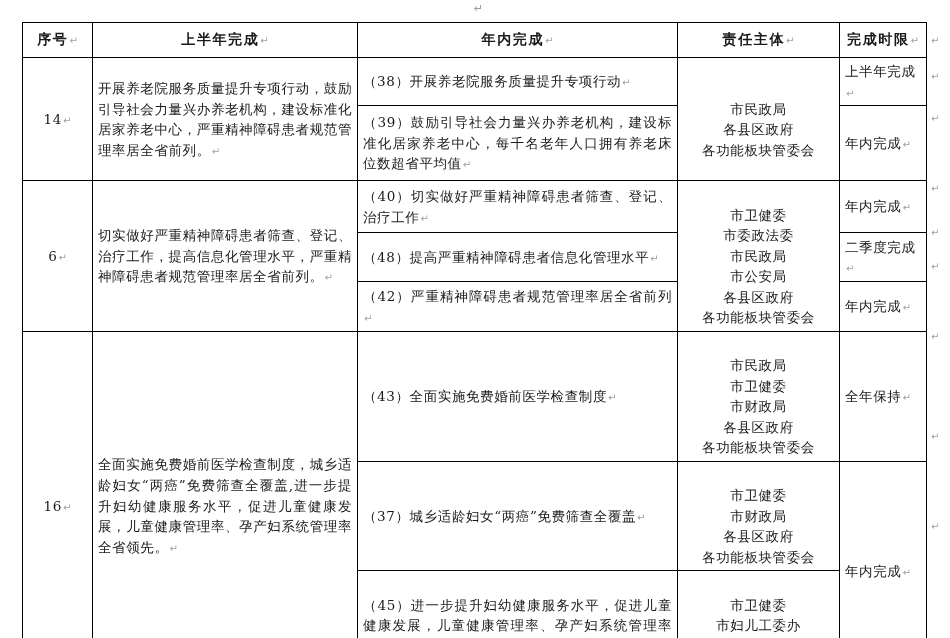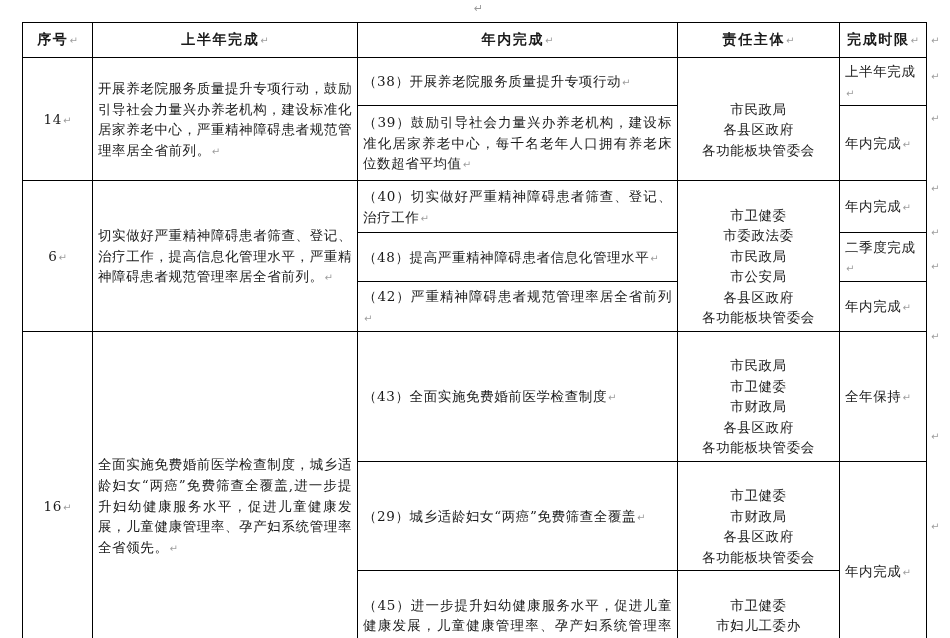--- a/index.html
+++ b/index.html
@@ -278,21 +278,21 @@
 各县区政府
 各功能板块管委会</span>
           </td>
           <td class="cell-time">
             <span>全年保持</span><span class="pilcrow">↵</span>
           </td>
         </tr>
 
         <tr>
           <td class="cell-task" style="height:84px">
-            <span>（29）城乡适龄妇女“两癌”免费筛查全覆盖</span><span class="pilcrow">↵</span>
+            <span>（37）城乡适龄妇女“两癌”免费筛查全覆盖</span><span class="pilcrow">↵</span>
           </td>
           <td class="cell-resp">
             <span>市卫健委
 市财政局
 各县区政府
 各功能板块管委会</span>
           </td>
           <td class="cell-time" rowspan="2">
             <span>年内完成</span><span class="pilcrow">↵</span>
           </td>

